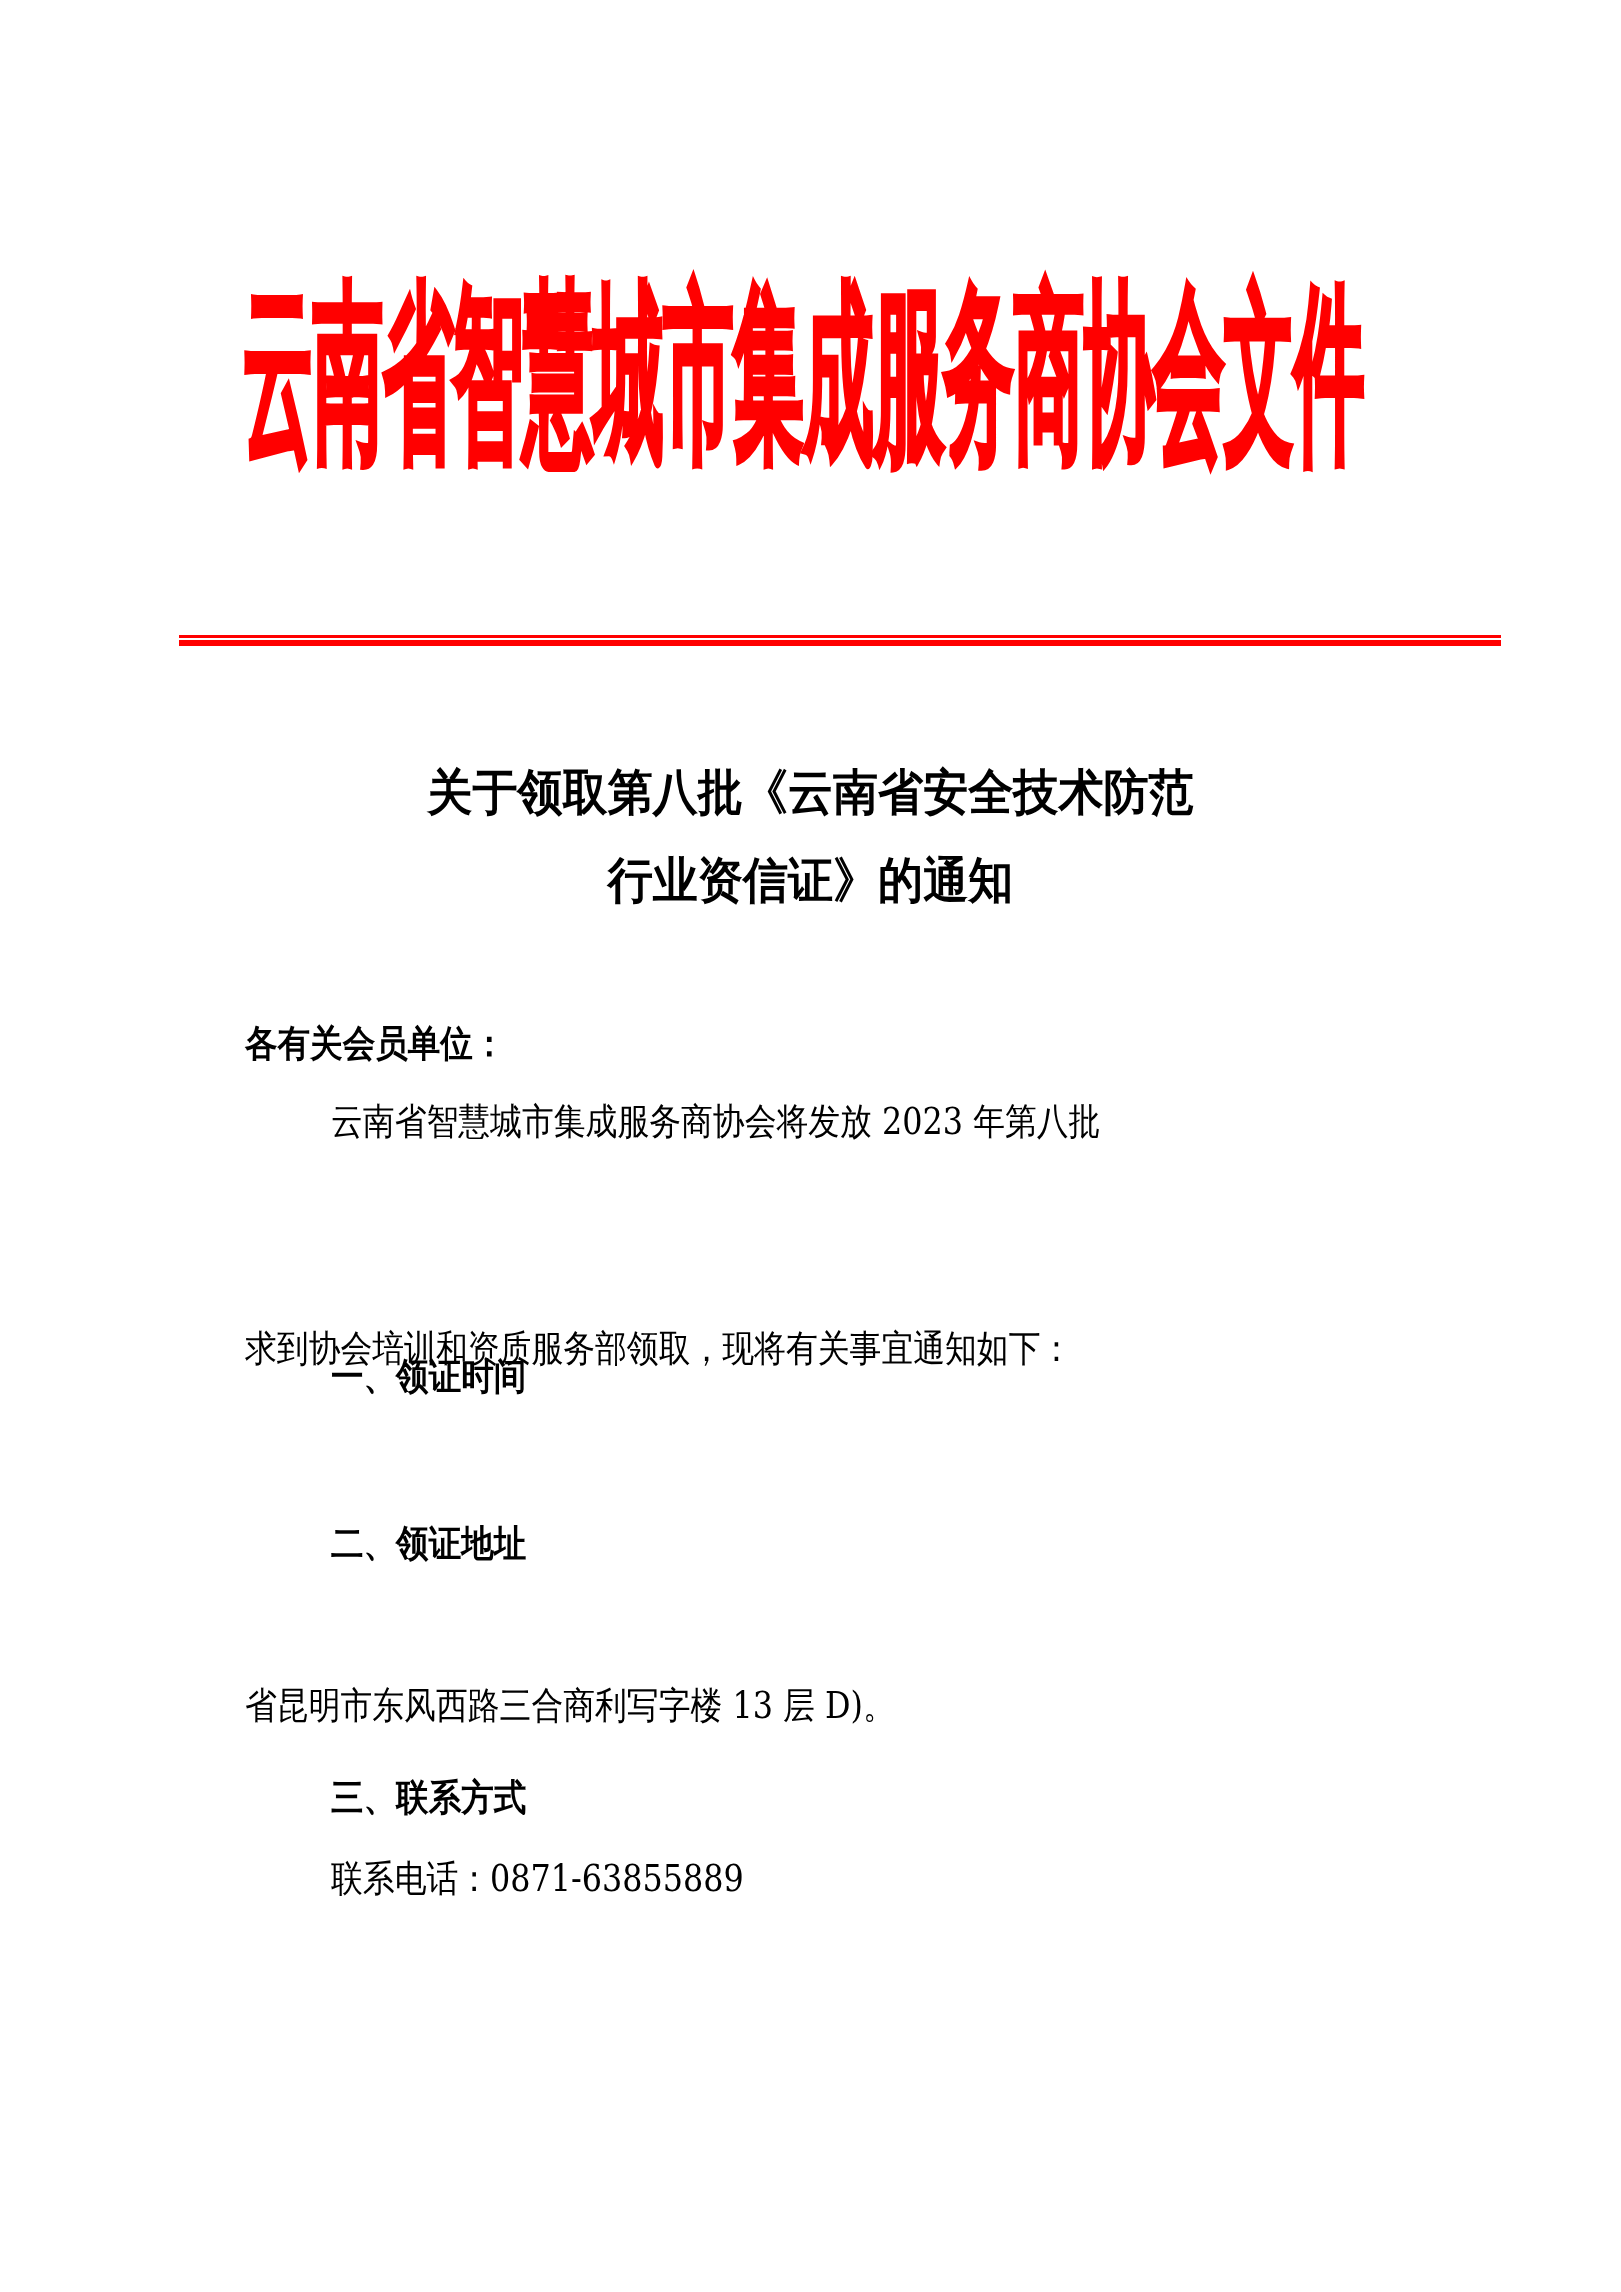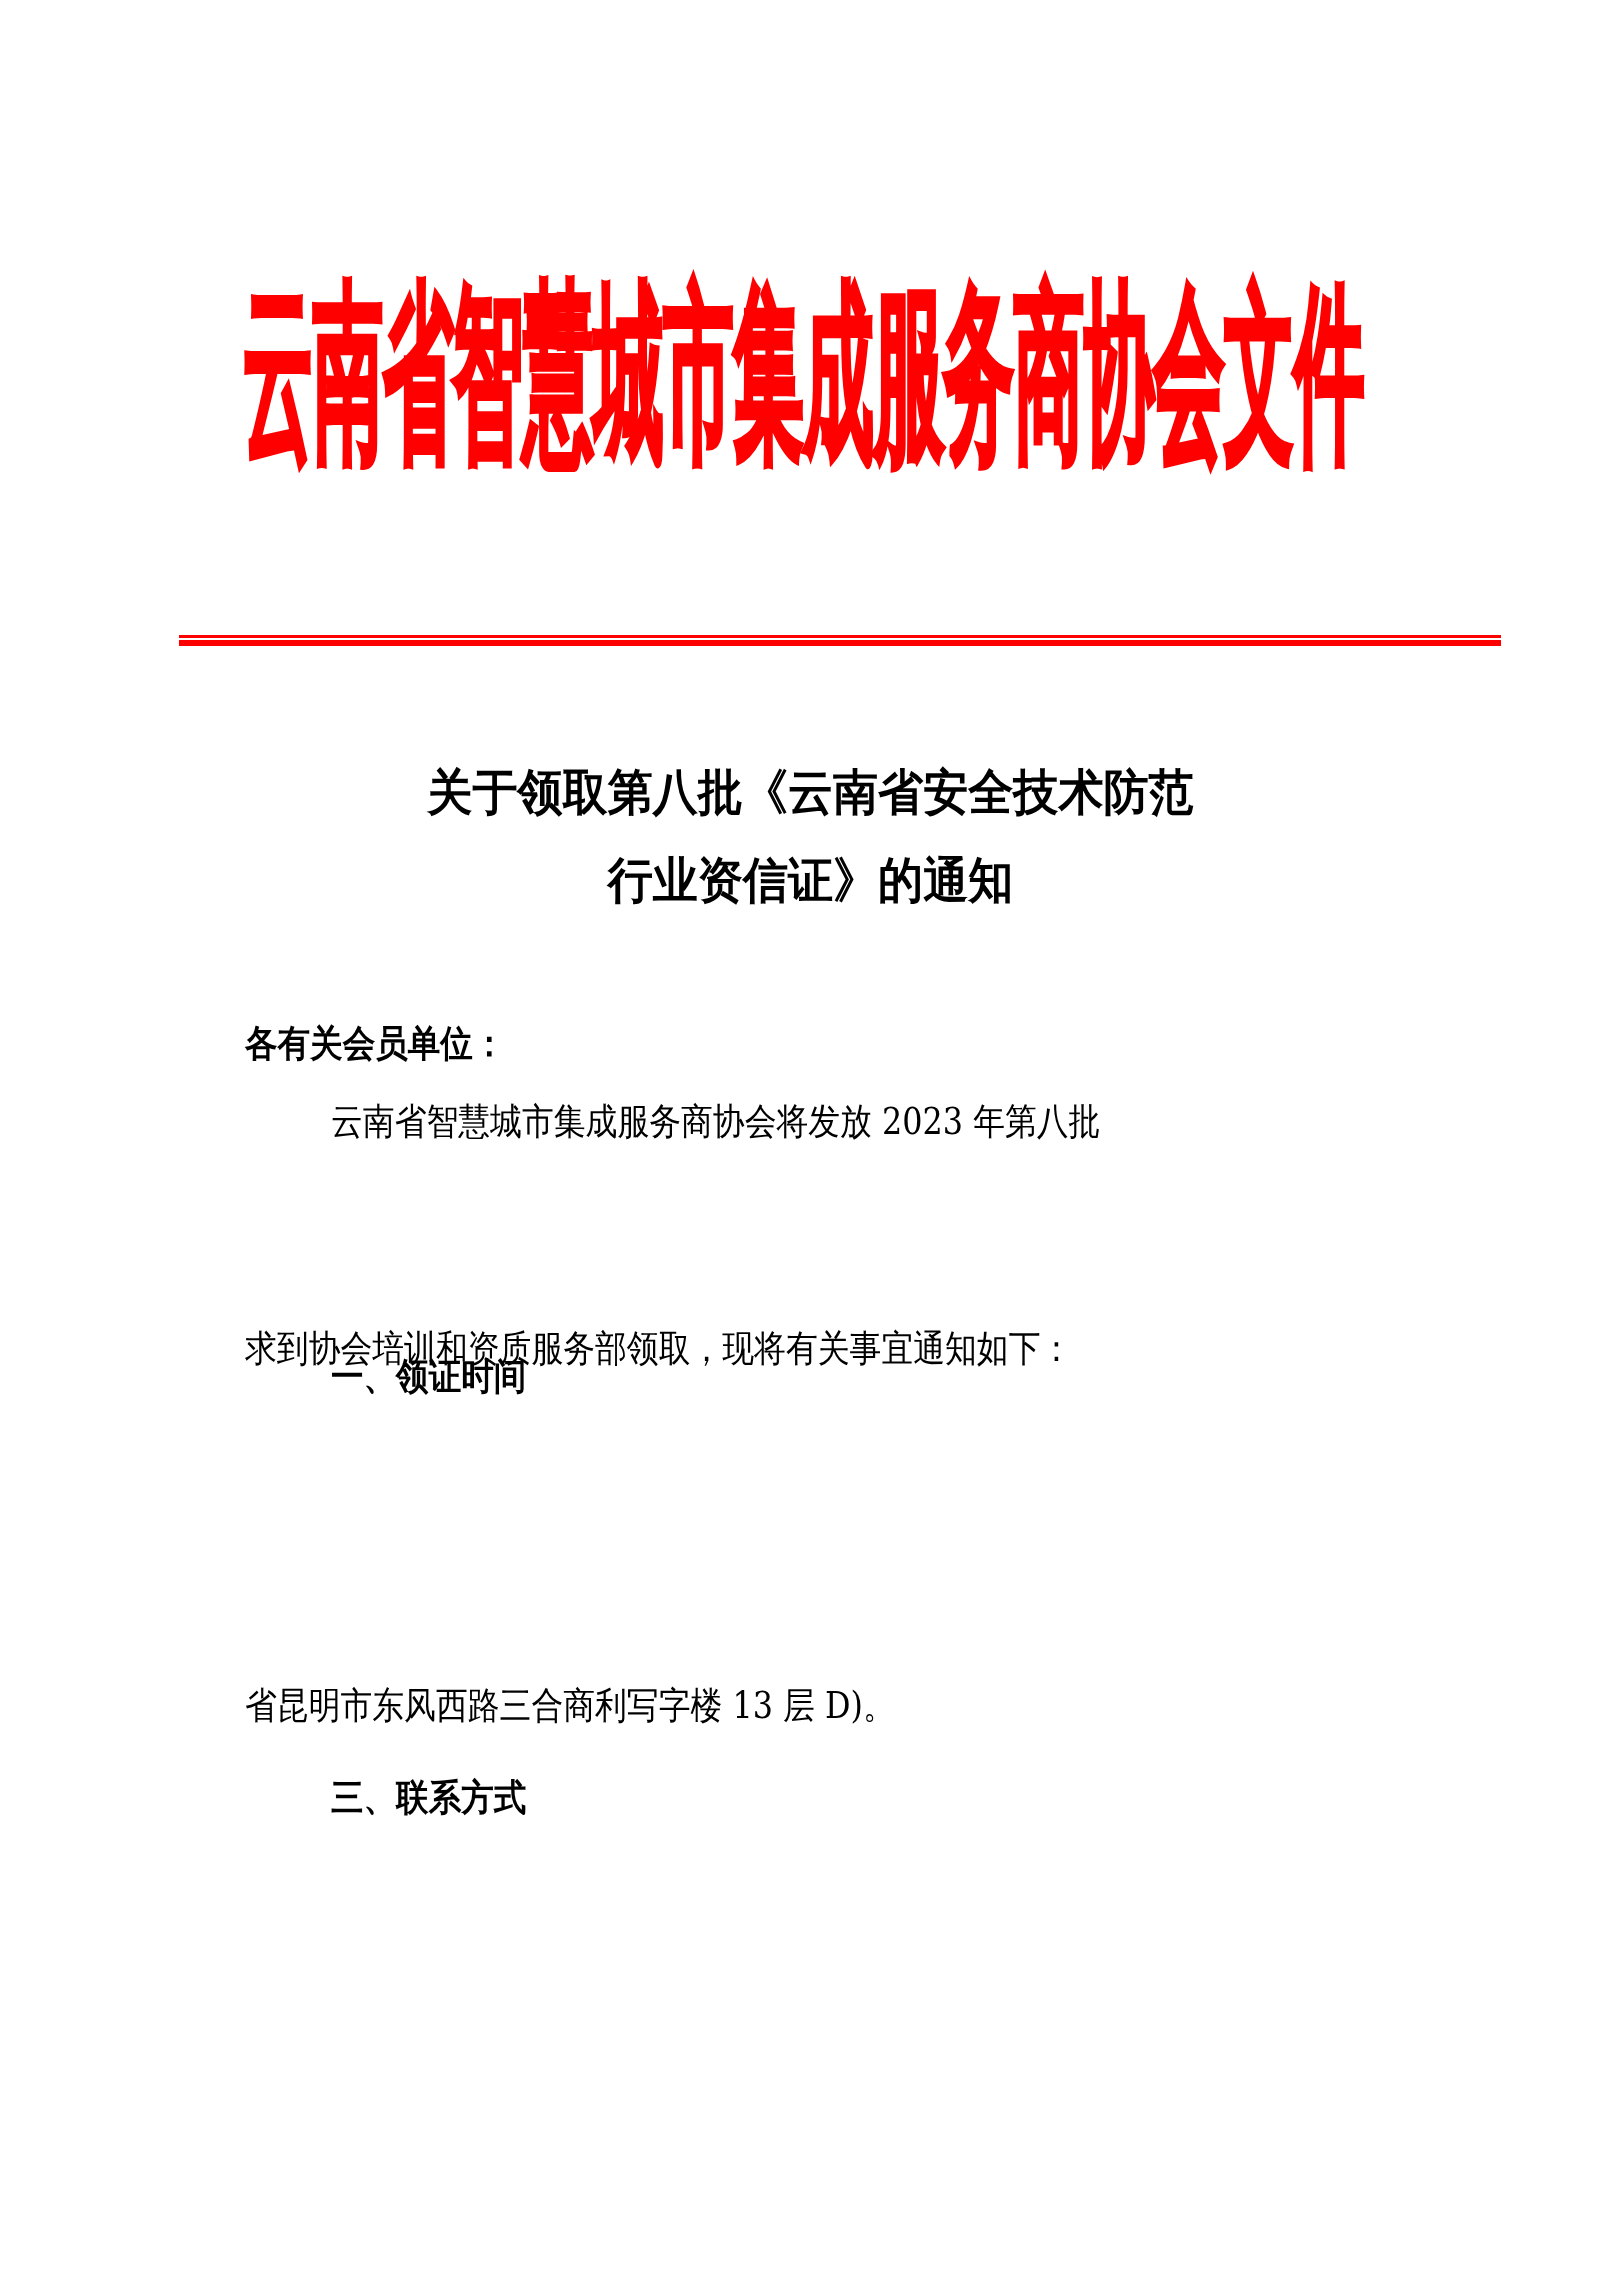--- a/index.html
+++ b/index.html
@@ -150,22 +150,28 @@
     <span class="t" style="transform:scaleX(0.86);">云南省智慧城市集成服务商协会将发放 2023 年第八批</span>
   </div>
   <div class="para" style="top:1305px; left:245px;">
     <span class="t" style="transform:scaleX(0.86);">求到协会培训和资质服务部领取，现将有关事宜通知如下：</span>
   </div>
 
   <div class="para bold" style="top:1333px; left:331px;">
     <span class="t" style="transform:scaleX(0.88);">一、领证时间</span>
   </div>
 
+  <div class="para bold" style="top:1500px; left:331px;">
+    <span class="t" style="transform:scaleX(0.88);">二、领证地址</span>
+  </div>
   <div class="para" style="top:1662px; left:245px;">
     <span class="t" style="transform:scaleX(0.86);">省昆明市东风西路三合商利写字楼 13 层 D)。</span>
   </div>
 
   <div class="para bold" style="top:1754px; left:331px;">
     <span class="t" style="transform:scaleX(0.88);">三、联系方式</span>
   </div>
+  <div class="para" style="top:1835px; left:331px;">
+    <span class="t" style="transform:scaleX(0.86);">联系电话：0871-63855889</span>
+  </div>
 
 </div>
 
 
 </body></html>

